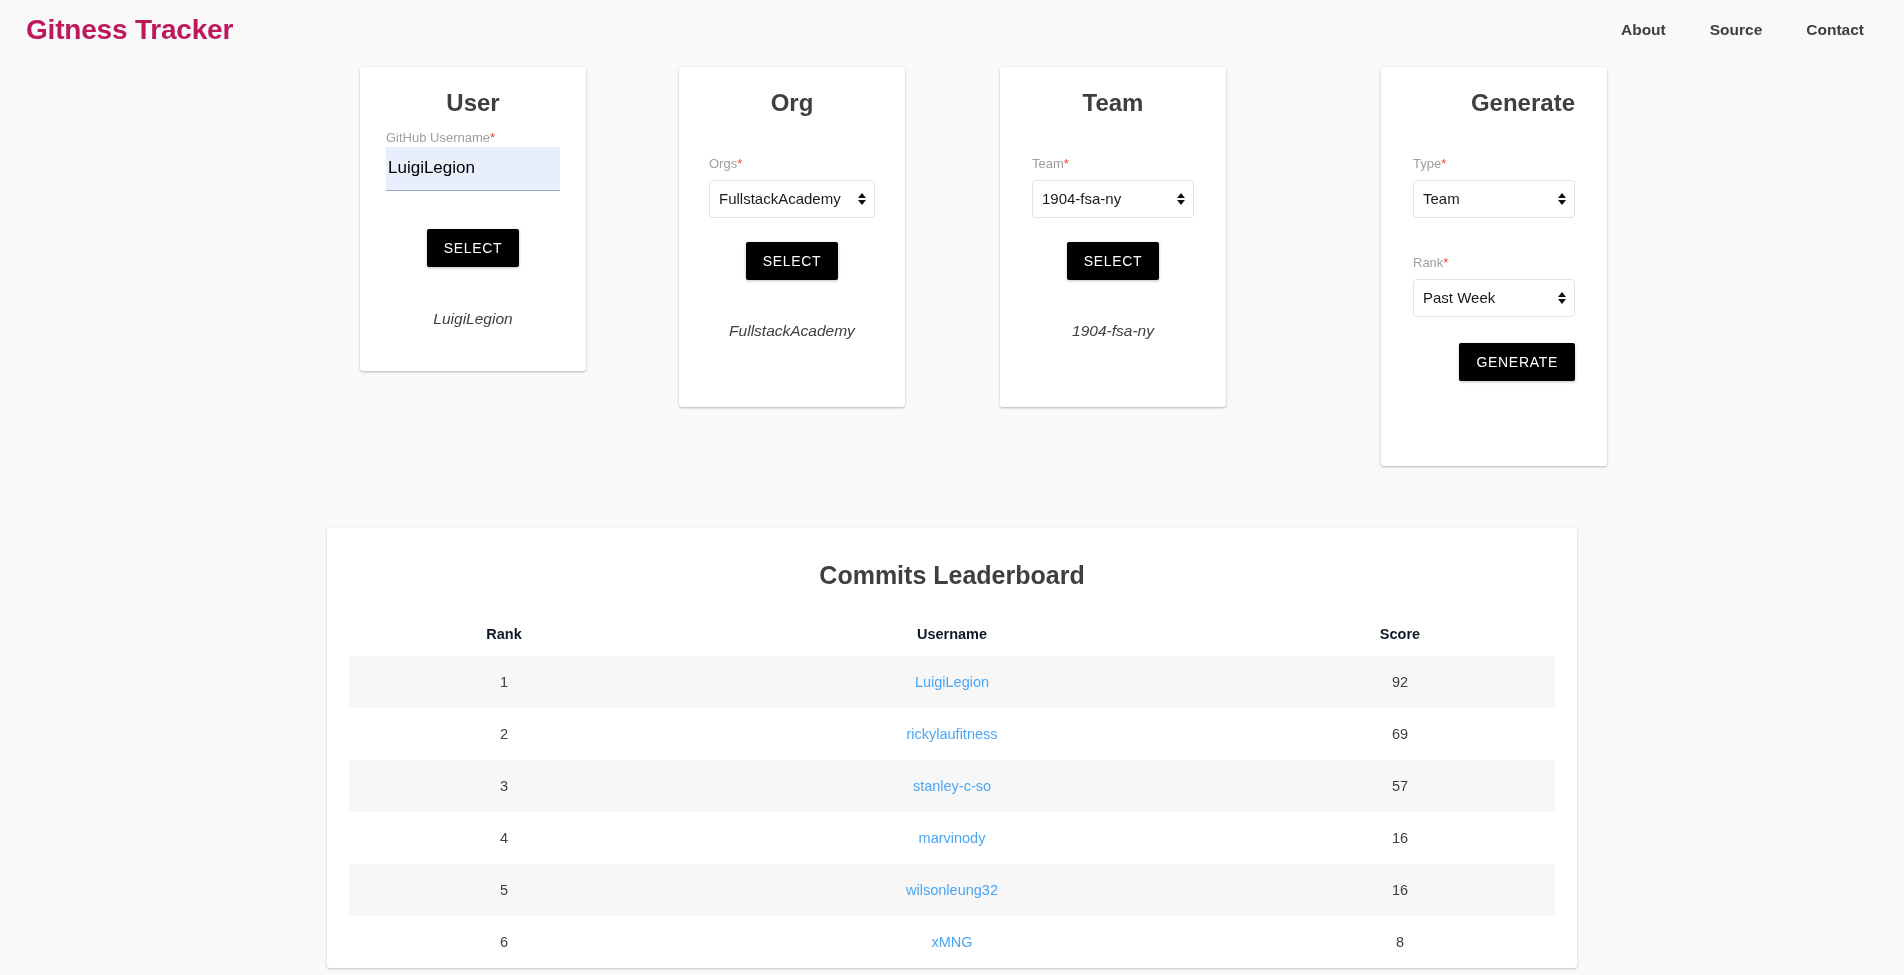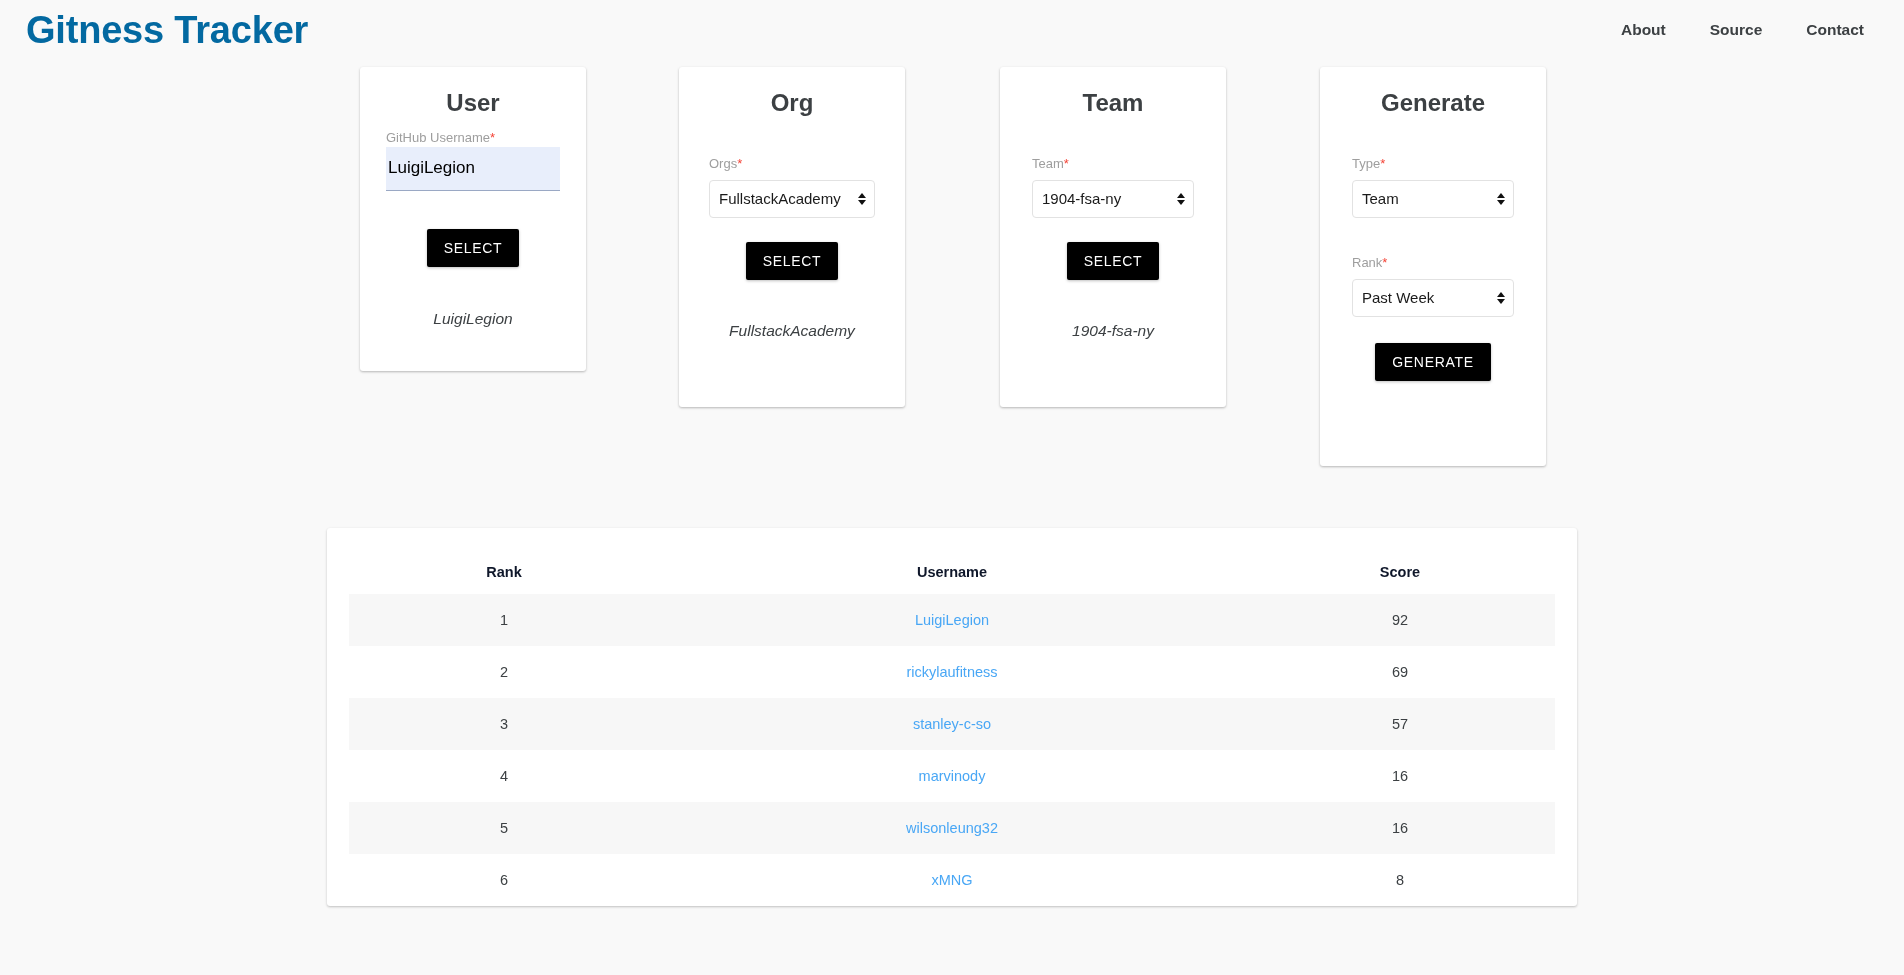--- a/index.html
+++ b/index.html
@@ -14,23 +14,23 @@
   
   .navbar {
     height: 60px;
     display: flex;
     align-items: center;
     justify-content: space-between;
     padding: 0 28px 0 26px;
     background: #f9f9f9;
   }
   .brand {
-    font-size: 38px;
-    font-weight: bold;
-    color: #0369a1;
+    font-size: 28px;
+    font-weight: bold;
+    color: #be185d;
     letter-spacing: -0.2px;
     white-space: nowrap;
   }
   .nav-links {
     display: flex;
     align-items: center;
     gap: 44px;
     padding-right: 12px;
   }
   .nav-link {
@@ -247,21 +247,21 @@
       </div>
       <span class="select-arrows">
         <span class="tri-up"></span>
           <span class="tri-down"></span>
       </span>
     </div>
     <button class="btn-black" style="margin-top:24px;">SELECT</button>
     <div class="result-text" style="margin-top:42px;">1904-fsa-ny</div>
   </div>
 
-  <div class="card" style="left:1320px; top:7px; width:226px; height:399px; padding:0 32px;">
+  <div class="card" style="left:1381px; top:7px; width:226px; height:399px; padding:0 32px;align-items:flex-end;">
     <div class="card-title">Generate</div>
     <div class="field-label" style="margin-top:38px;">
       <span>Type</span><span class="req">*</span>
     </div>
     <div class="select-wrap" style="margin-top:9px;">
       <div class="select-box">
         <span>Team</span>
       </div>
       <span class="select-arrows">
         <span class="tri-up"></span>
@@ -279,20 +279,21 @@
         <span class="tri-up"></span>
           <span class="tri-down"></span>
       </span>
     </div>
     <button class="btn-black" style="margin-top:26px;">GENERATE</button>
   </div>
 
 </div>
 
 <div class="board-card">
+  <div class="board-title">Commits Leaderboard</div>
   <table class="board">
     <colgroup>
       <col class="col-rank">
         <col class="col-user">
         <col class="col-score">
     </colgroup>
     <thead>
       <tr>
         <th>Rank</th>
         <th>Username</th>

